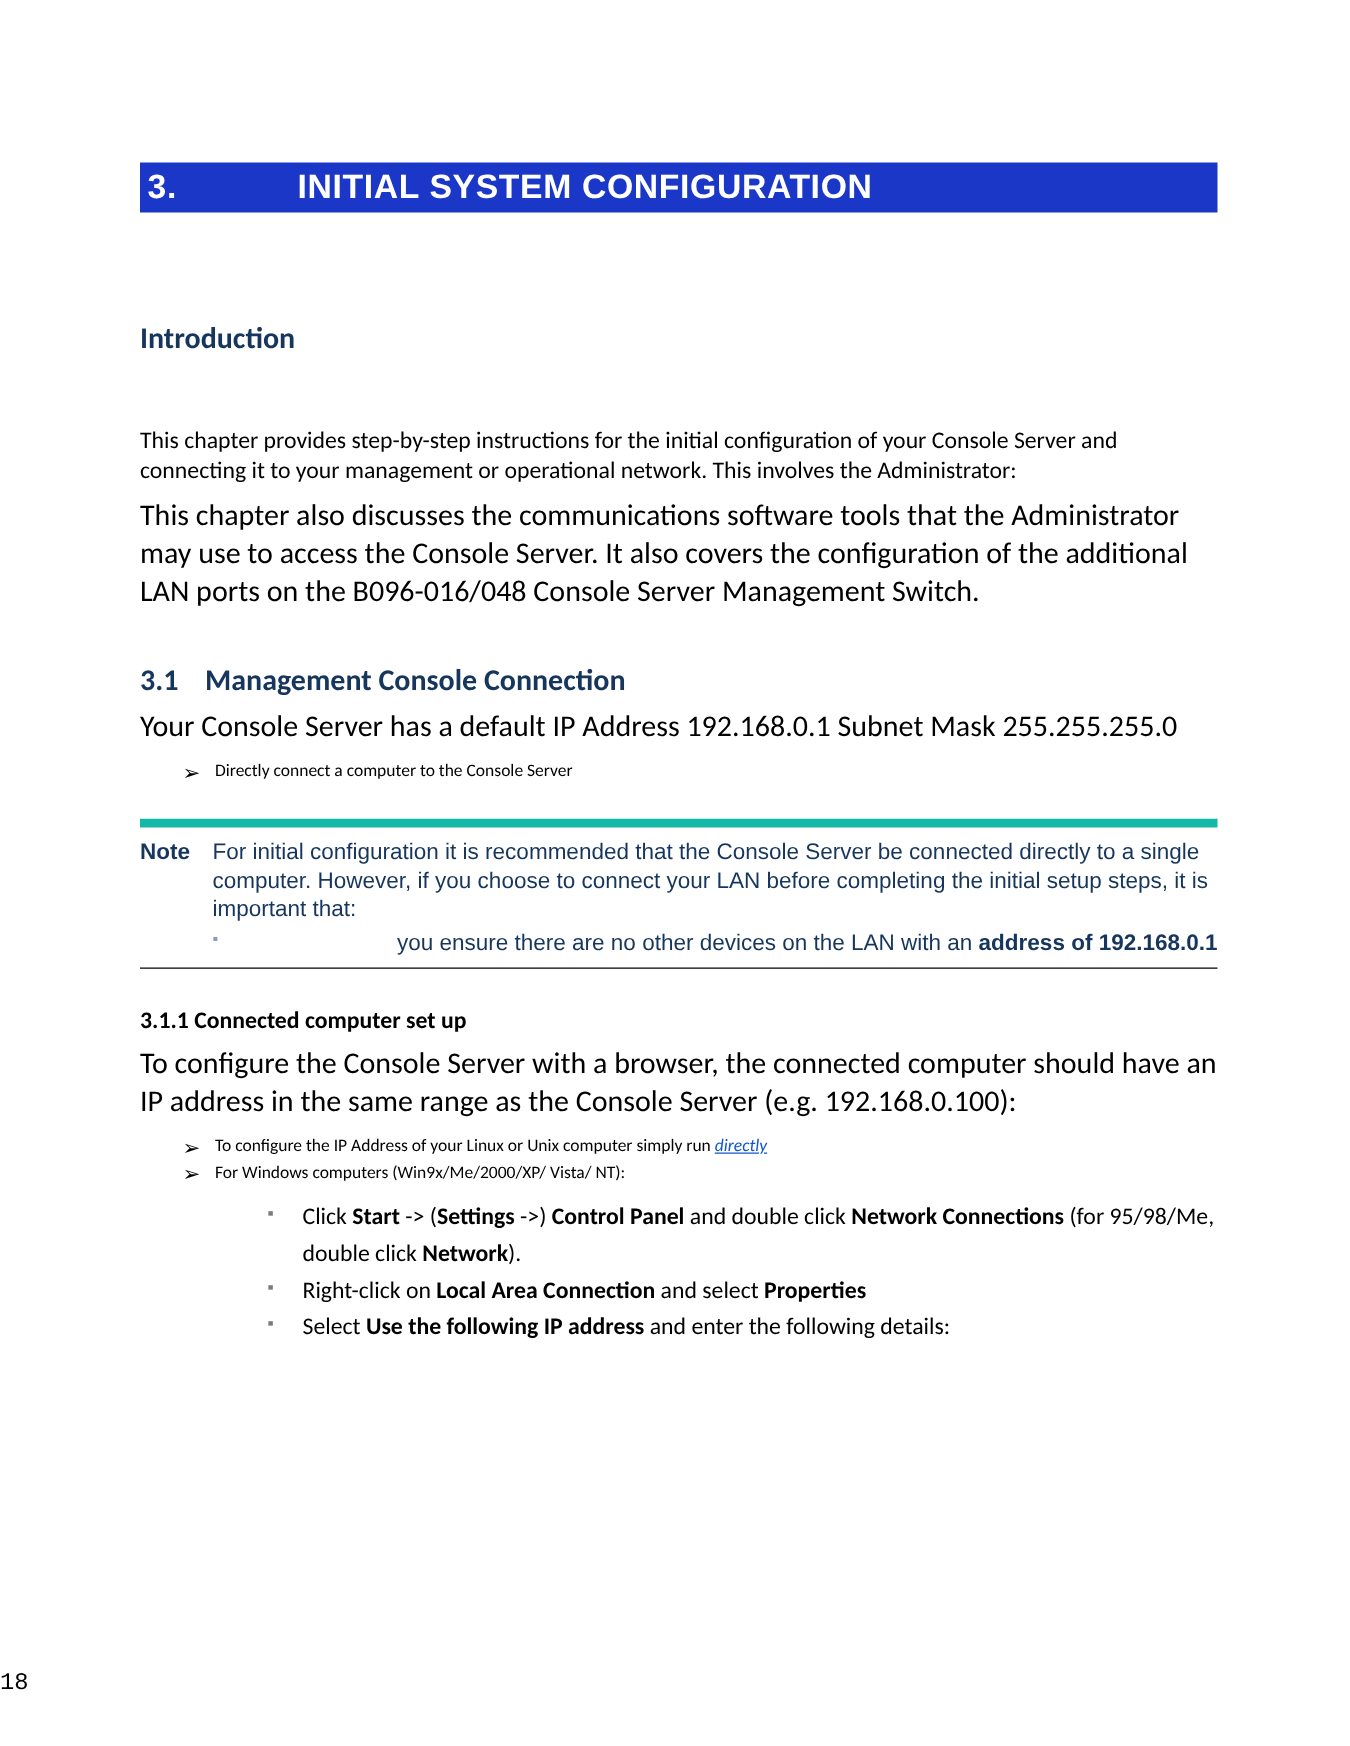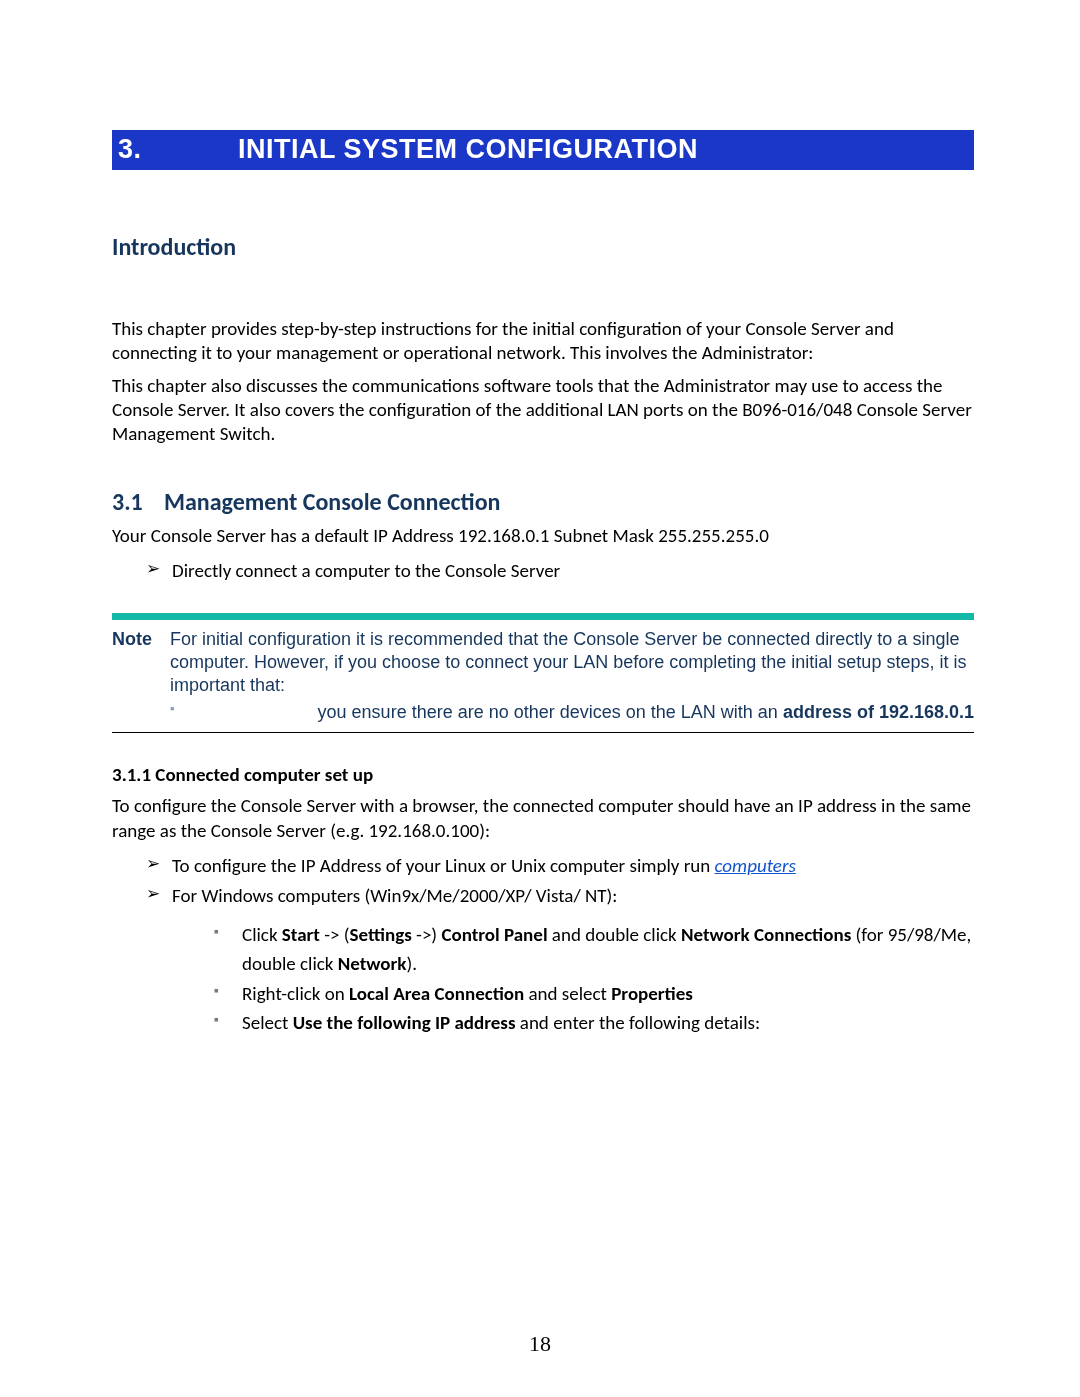--- a/index.html
+++ b/index.html
@@ -31,21 +31,21 @@
     width: 120px;
     display: inline-block;
   }
   .chapter-title {
     display: inline-block;
   }
   .h2 {
     font-weight: bold;
     font-size: 24px;
     color: #17365d;
-    margin-top: 62px;
+    margin-top: 86px;
   }
   .h2-31 {
     font-weight: bold;
     font-size: 24px;
     color: #17365d;
     margin-top: 40px;
     display: flex;
   }
   .h2-31 .secnum { width: 52px; display:inline-block;}
   .h3 {
@@ -53,21 +53,21 @@
     font-size: 19px;
     color: #000;
     margin-top: 30px;
   }
   .body {
     font-size: 19px;
     line-height: 1.28;
     margin-top: 18px;
   }
   .body-tight {
-    font-size: 19px;
+    font-size: 24px;
     line-height: 1.28;
     margin-top: 8px;
   }
   ul.square {
     list-style: none;
     padding: 0;
     margin: 10px 0 0 0;
   }
   ul.square > li {
     position: relative;
@@ -91,21 +91,21 @@
     left: 102px;
   }
   ul.arrow {
     list-style: none;
     padding: 0;
     margin: 8px 0 0 0;
   }
   ul.arrow > li {
     position: relative;
     padding-left: 60px;
-    font-size: 19px;
+    font-size: 14px;
     line-height: 1.55;
   }
   ul.arrow > li::before {
     content: "➢";
     position: absolute;
     left: 34px;
     top: 0;
     color: #000;
     font-size: 17px;
   }
@@ -153,23 +153,22 @@
   }
   .link {
     color: #1155cc;
     text-decoration: underline;
     font-style: italic;
   }
   .pagenum {
     position: absolute;
     bottom: 40px;
     left: 0; right: 0;
-    text-align: center;
-    font-family: Liberation Serif, serif;
-    font-size: 22px;
+    font-family: Liberation Mono, monospace;
+    font-size: 19px;
   }
 </style>
 </head>
 <body>
 
 <div class="page">
 
   <div class="chapter-banner">
     <span class="chapter-num">3.</span>
     <span class="chapter-title">INITIAL SYSTEM CONFIGURATION</span>
@@ -204,21 +203,21 @@
       </li>
     </ul>
   </div>
 
   <div class="h3">3.1.1 Connected computer set up</div>
 
   <div class="body-tight">To configure the Console Server with a browser, the connected computer should have an IP address in the same range as the Console Server (e.g. 192.168.0.100):</div>
 
   <ul class="arrow">
     <li>
-      <span>To configure the IP Address of your Linux or Unix computer simply run </span><a href="#" class="link">computers</a>
+      <span>To configure the IP Address of your Linux or Unix computer simply run </span><a href="#" class="link">directly</a>
     </li>
     <li>For Windows computers (Win9x/Me/2000/XP/ Vista/ NT):</li>
   </ul>
 
   <ul class="square nested">
     <li>
       <span>Click </span><b>Start</b><span> -&gt; (</span><b>Settings</b><span> -&gt;) </span><b>Control Panel</b><span> and double click </span><b>Network Connections</b><span> (for 95/98/Me, double click </span><b>Network</b><span>).</span>
     </li>
     <li>
       <span>Right-click on </span><b>Local Area Connection</b><span> and select </span><b>Properties</b>

